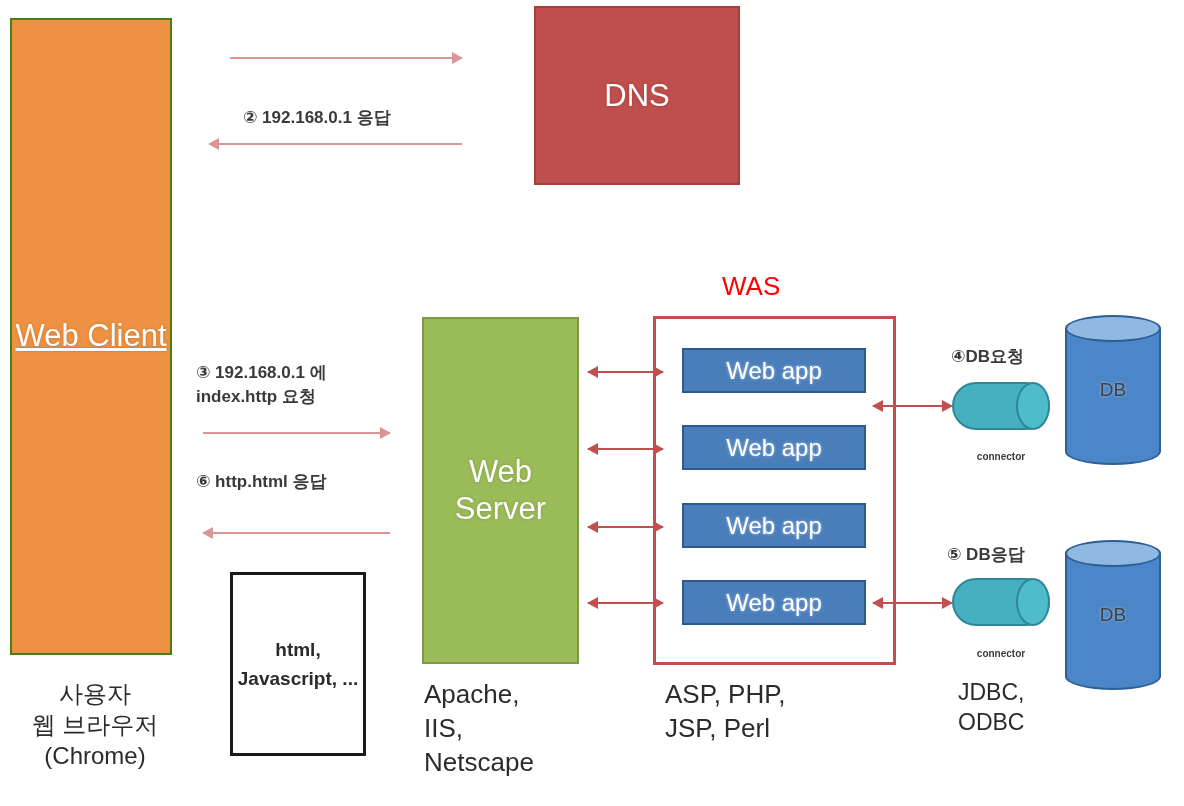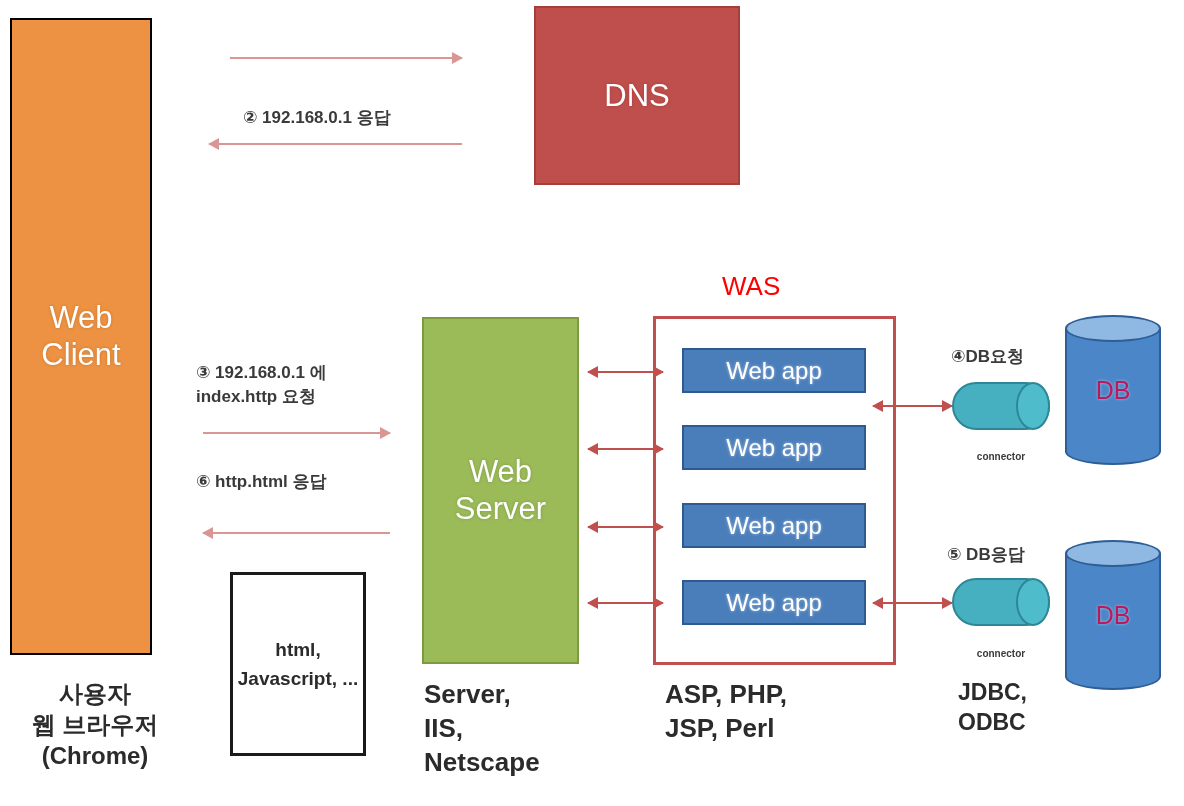--- a/index.html
+++ b/index.html
@@ -18,27 +18,28 @@
   
   .box{
     position:absolute;
     box-sizing:border-box;
     display:flex;
     align-items:center;
     justify-content:center;
     text-align:center;
   }
   .client-box{
-    left:10px;top:18px;width:142px;height:637px;
+    left:10px;top:18px;width:162px;height:637px;
     background:#ED9242;
-    border:2px solid #000000;
+    border:2px solid #4d7c0f;
     color:#ffffff;
     font-size:31px;
     line-height:1.18;
     text-shadow:0 0 3px rgba(120,60,10,.35);
+    text-decoration:underline;
   }
   .dns-box{
     left:534px;top:6px;width:206px;height:179px;
     background:#BF4F4C;
     border:2px solid #A63F3C;
     color:#ffffff;
     font-size:31px;
     text-shadow:0 0 3px rgba(120,20,20,.35);
   }
   .webserver-box{
@@ -123,21 +124,21 @@
     position:absolute;left:0;bottom:0;
     width:96px;height:27px;
     box-sizing:border-box;
     background:#4A86C8;
     border:2px solid #2E5E96;
     border-radius:50%;
   }
   .cyl .lbl{
     position:absolute;left:0;top:0;width:96px;height:150px;
     display:flex;align-items:center;justify-content:center;
-    color:#be185d;font-size:25px;
+    color:#404040;font-size:19px;
     text-shadow:0 0 3px rgba(255,255,255,.5);
     z-index:3;
     text-align:right;
   }
 
   
   .arrow{position:absolute;height:12px;}
   .arrow .shaft{
     position:absolute;left:0;top:5px;
     height:2px;width:100%;
@@ -166,21 +167,21 @@
   
   .lab{
     position:absolute;
     color:#3a3a3a;
     font-size:17px;
     line-height:1.42;
     white-space:pre-line;
     font-weight:600;
   }
   .lab.small{font-size:10px;font-weight:700;}
-  .lab.big{font-size:26px;font-weight:700;color:#2b2b2b;line-height:1.3;}
+  .lab.big{font-size:26px;font-weight:400;color:#2b2b2b;line-height:1.3;}
   .lab.was-title{
     font-size:26px;color:#FF0000;font-weight:400;
   }
   .lab.center{text-align:center;}
 </style>
 </head>
 <body>
 
 <div id="stage">
 
@@ -223,21 +224,21 @@
   <div class="box html-box">
     <span>html,
 Javascript,
 ...</span>
   </div>
 
   <div class="box webserver-box">
     <span>Web
 Server</span>
   </div>
-  <div class="lab big" style="left:424px;top:678px;">Server,
+  <div class="lab big" style="left:424px;top:678px;">Apache,
 IIS,
 Netscape</div>
 
   <div class="lab was-title" style="left:722px;top:268px;">WAS</div>
   <div class="box was-frame"></div>
 
   <div class="webapp" style="top:348px;">
     <span>Web app</span>
   </div>
   <div class="webapp" style="top:425px;">

